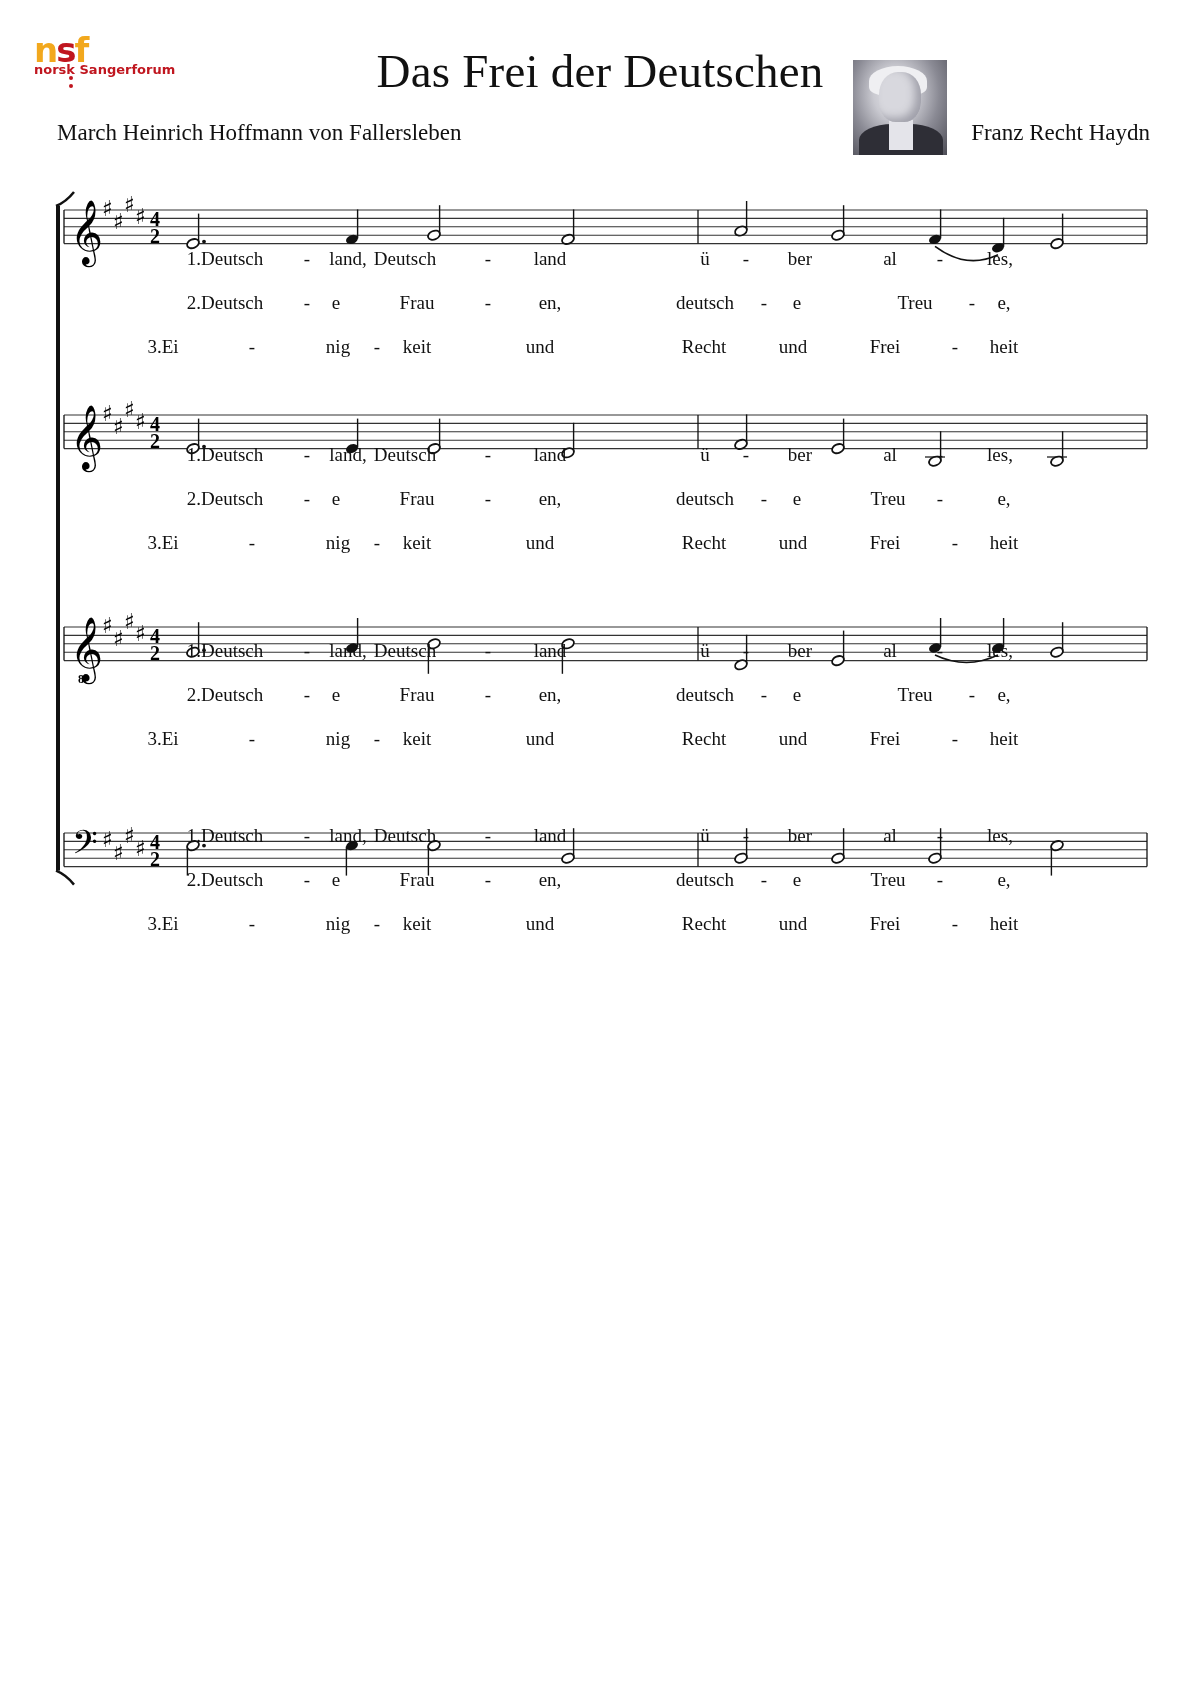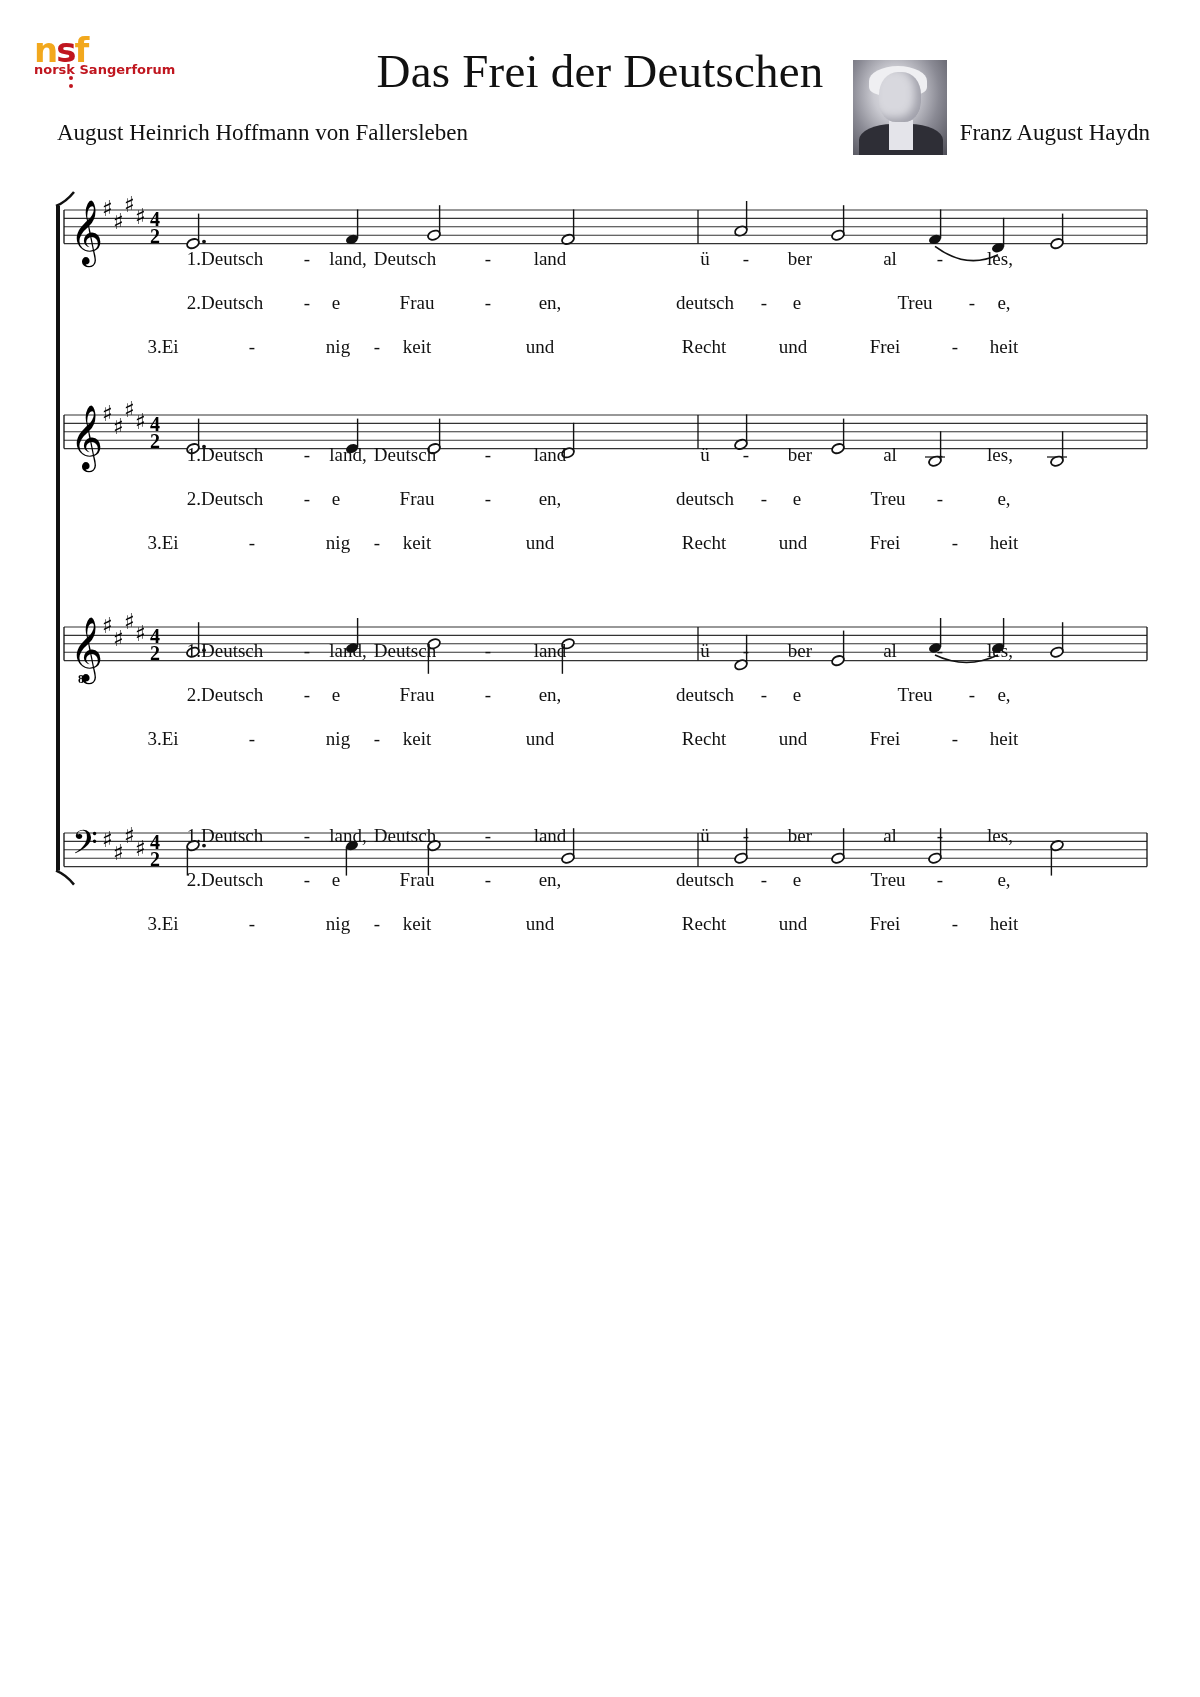--- a/index.html
+++ b/index.html
@@ -36,28 +36,28 @@
 <div class="logo">
   <div class="big"><span>n</span><span class="s">s</span><span>f</span></div>
   <div class="small">norsk Sangerforum</div>
   <div class="dots">
       <i></i>
       <i></i>
     </div>
 </div>
 
 <div class="title"><span>Das Frei der Deutschen</span></div>
-<div class="lyricist">August Heinrich Hoffmann von Fallersleben</div>
+<div class="lyricist">March Heinrich Hoffmann von Fallersleben</div>
 <div class="portrait">
   <div class="coat"></div>
   <div class="collar"></div>
   <div class="wig"></div>
   <div class="face"></div>
 </div>
-<div class="composer">Franz August Haydn</div>
+<div class="composer">Franz Recht Haydn</div>
 
 <div class="score">
   <svg id="score-svg" width="1200" height="1100" viewBox="0 0 1200 1100">
       <rect x="56" y="206" width="4" height="664.6" fill="#111"></rect>
       <path d="M56 206 Q66 202 74 192" stroke="#111" stroke-width="2.5" fill="none"></path>
       <path d="M56 870.6 Q66 874.6 74 884.6" stroke="#111" stroke-width="2.5" fill="none"></path>
       <g>
         <line x1="64" x2="1147" y1="210" y2="210" stroke="#333" stroke-width="1.1"></line>
         <line x1="64" x2="1147" y1="218.4" y2="218.4" stroke="#333" stroke-width="1.1"></line>
         <line x1="64" x2="1147" y1="226.8" y2="226.8" stroke="#333" stroke-width="1.1"></line>

